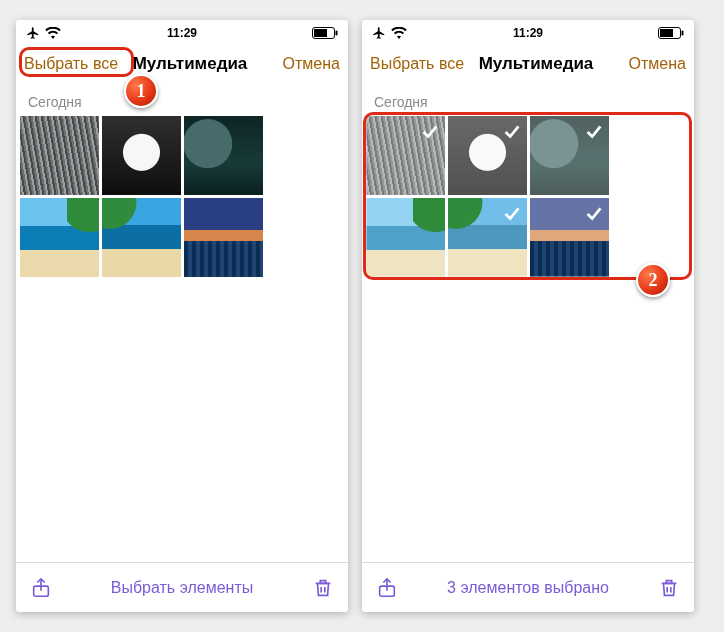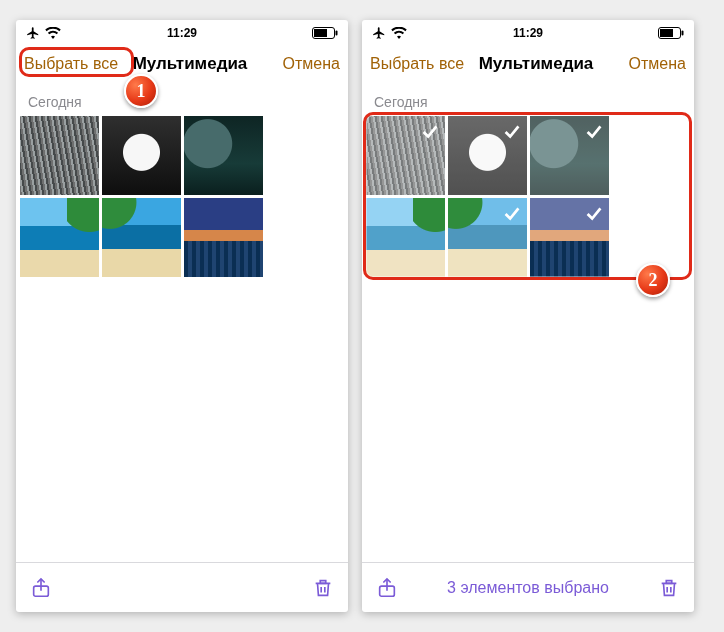--- a/index.html
+++ b/index.html
@@ -208,20 +208,21 @@
     </div>
 
     <div class="footer">
       <span class="fic">
         <svg width="22" height="22" viewBox="0 0 24 24" fill="none" stroke="#7b5bd7" stroke-width="1.8">
             <path d="M12 3v12"></path>
             <path d="M8 6l4-4 4 4"></path>
             <rect x="4" y="10" width="16" height="11" rx="2"></rect>
           </svg>
       </span>
+      <span class="mid">Выбрать элементы</span>
       <span class="fic">
         <svg width="22" height="22" viewBox="0 0 24 24" fill="none" stroke="#7b5bd7" stroke-width="1.8">
             <path d="M4 7h16"></path>
             <path d="M9 4h6v3H9z"></path>
             <path d="M6 7l1 13h10l1-13"></path>
             <path d="M10 11v6M14 11v6"></path>
           </svg>
       </span>
     </div>
 

